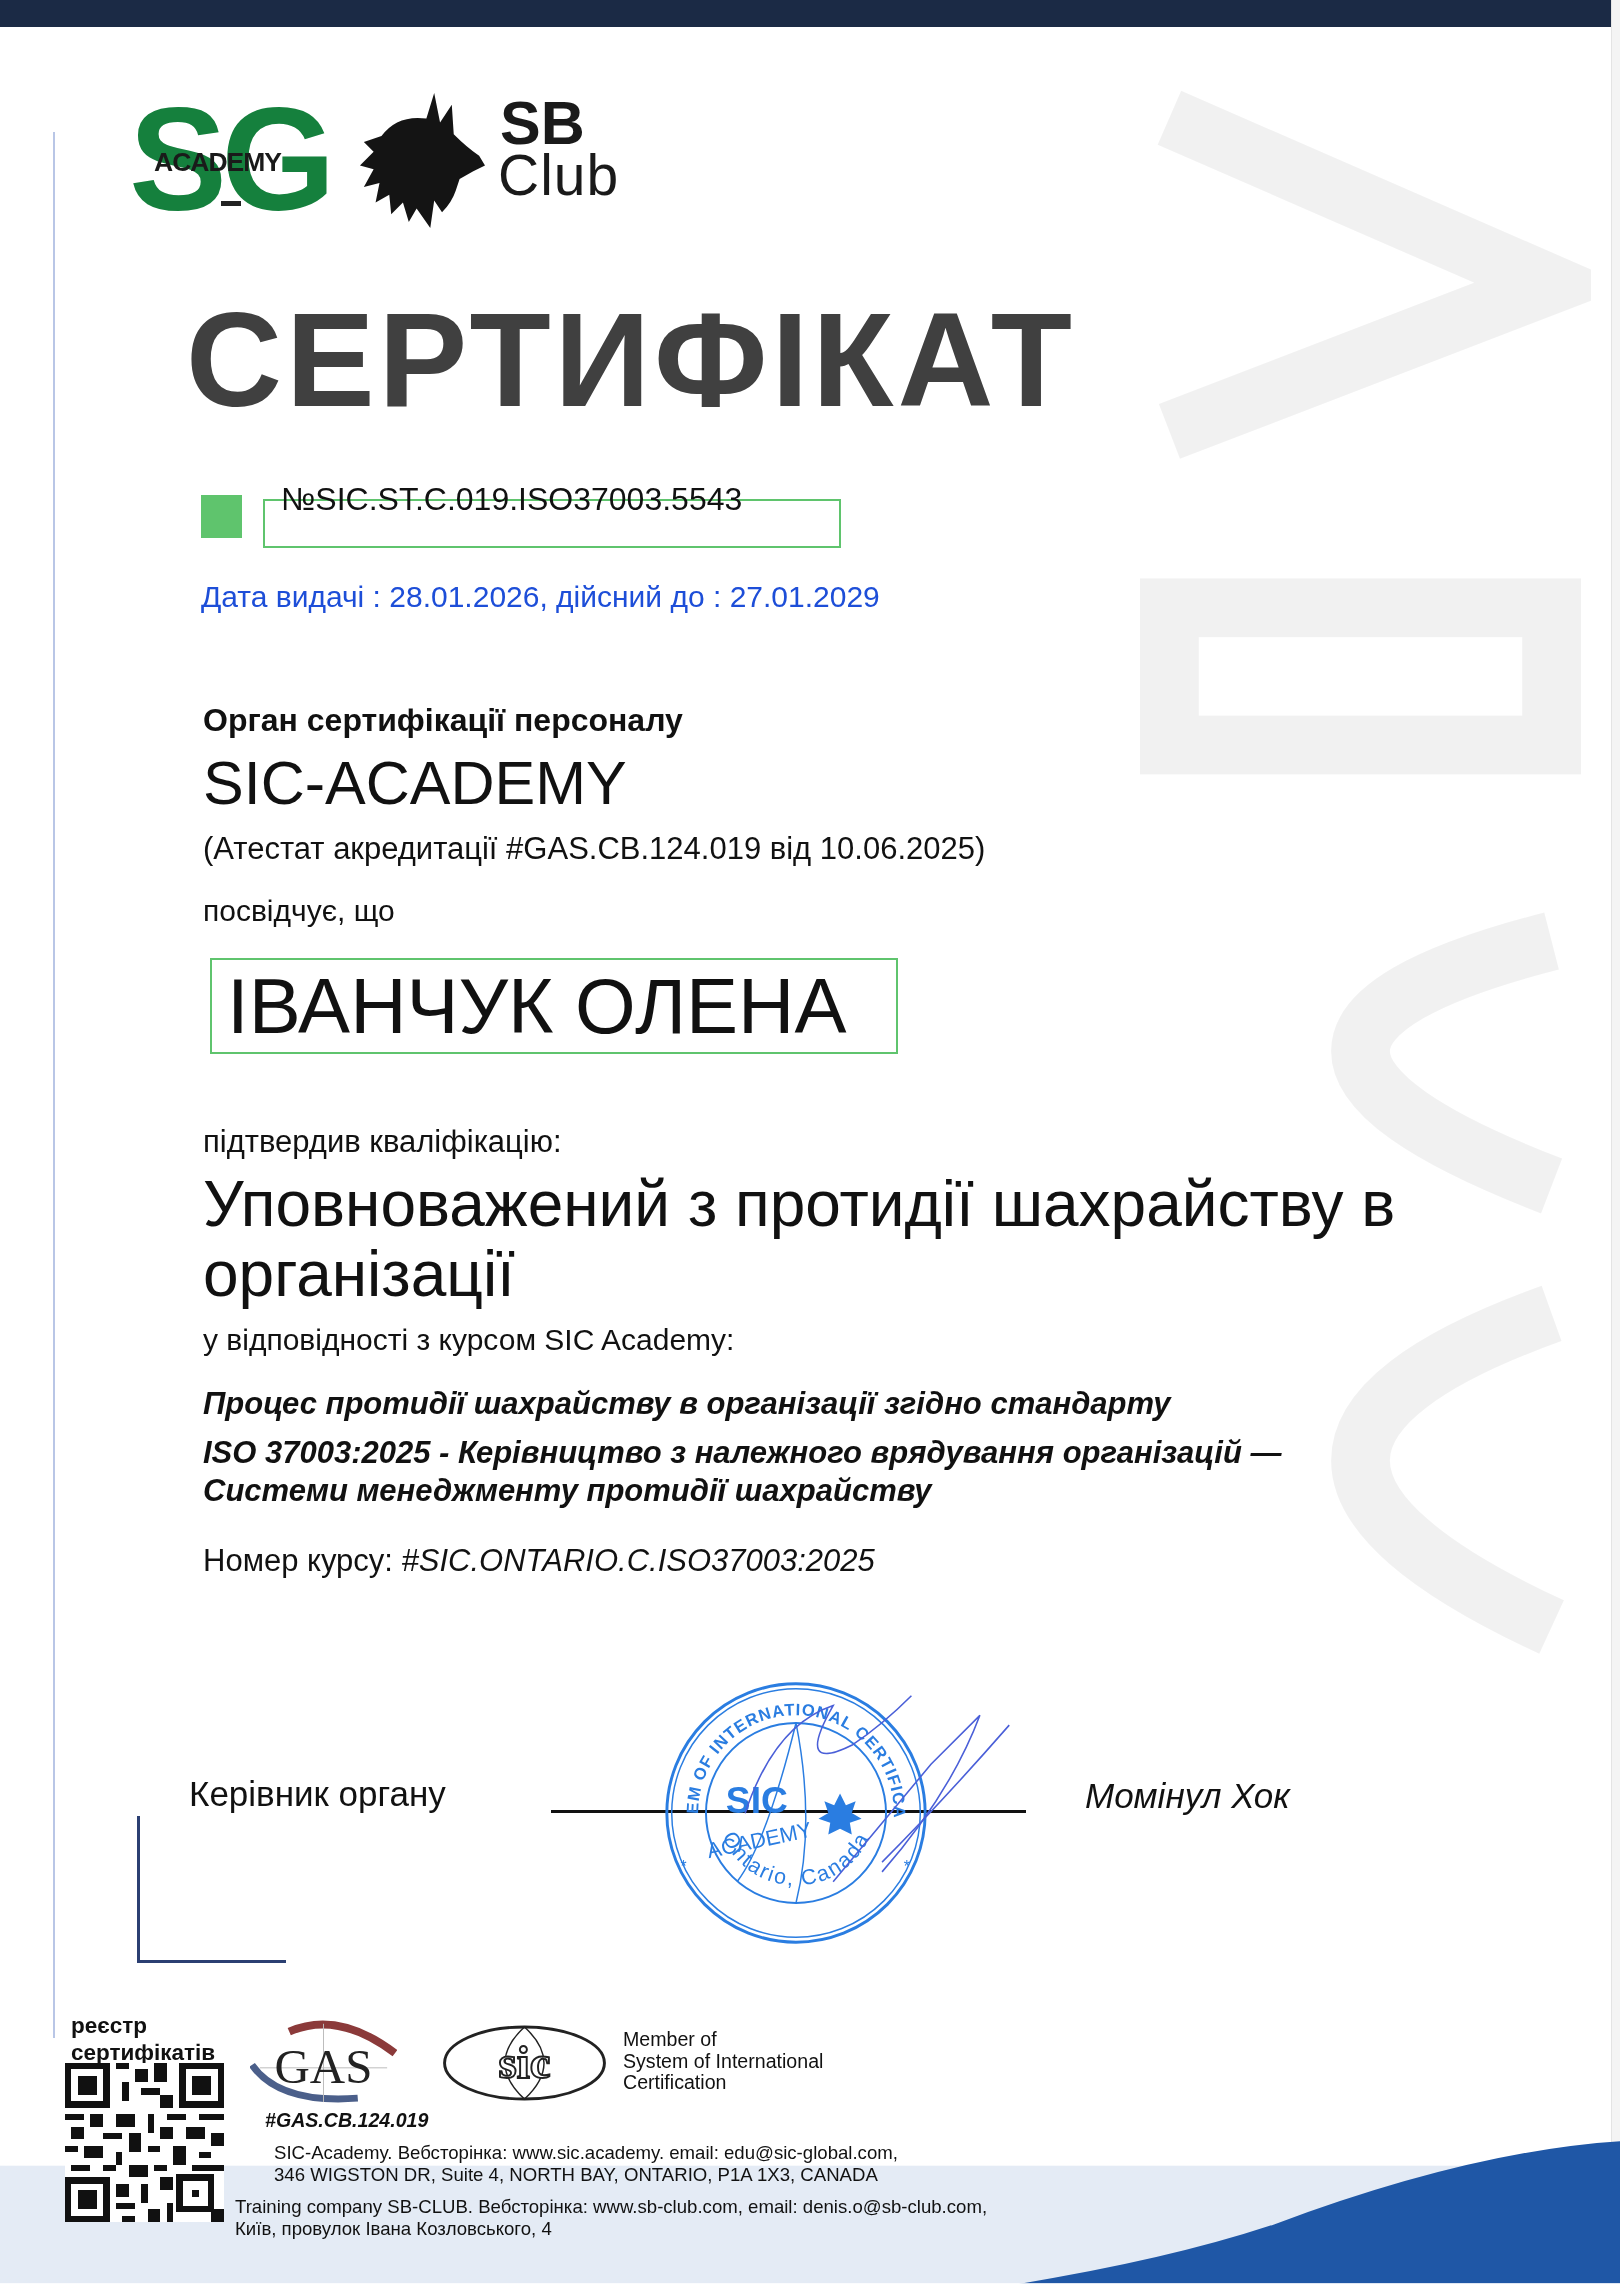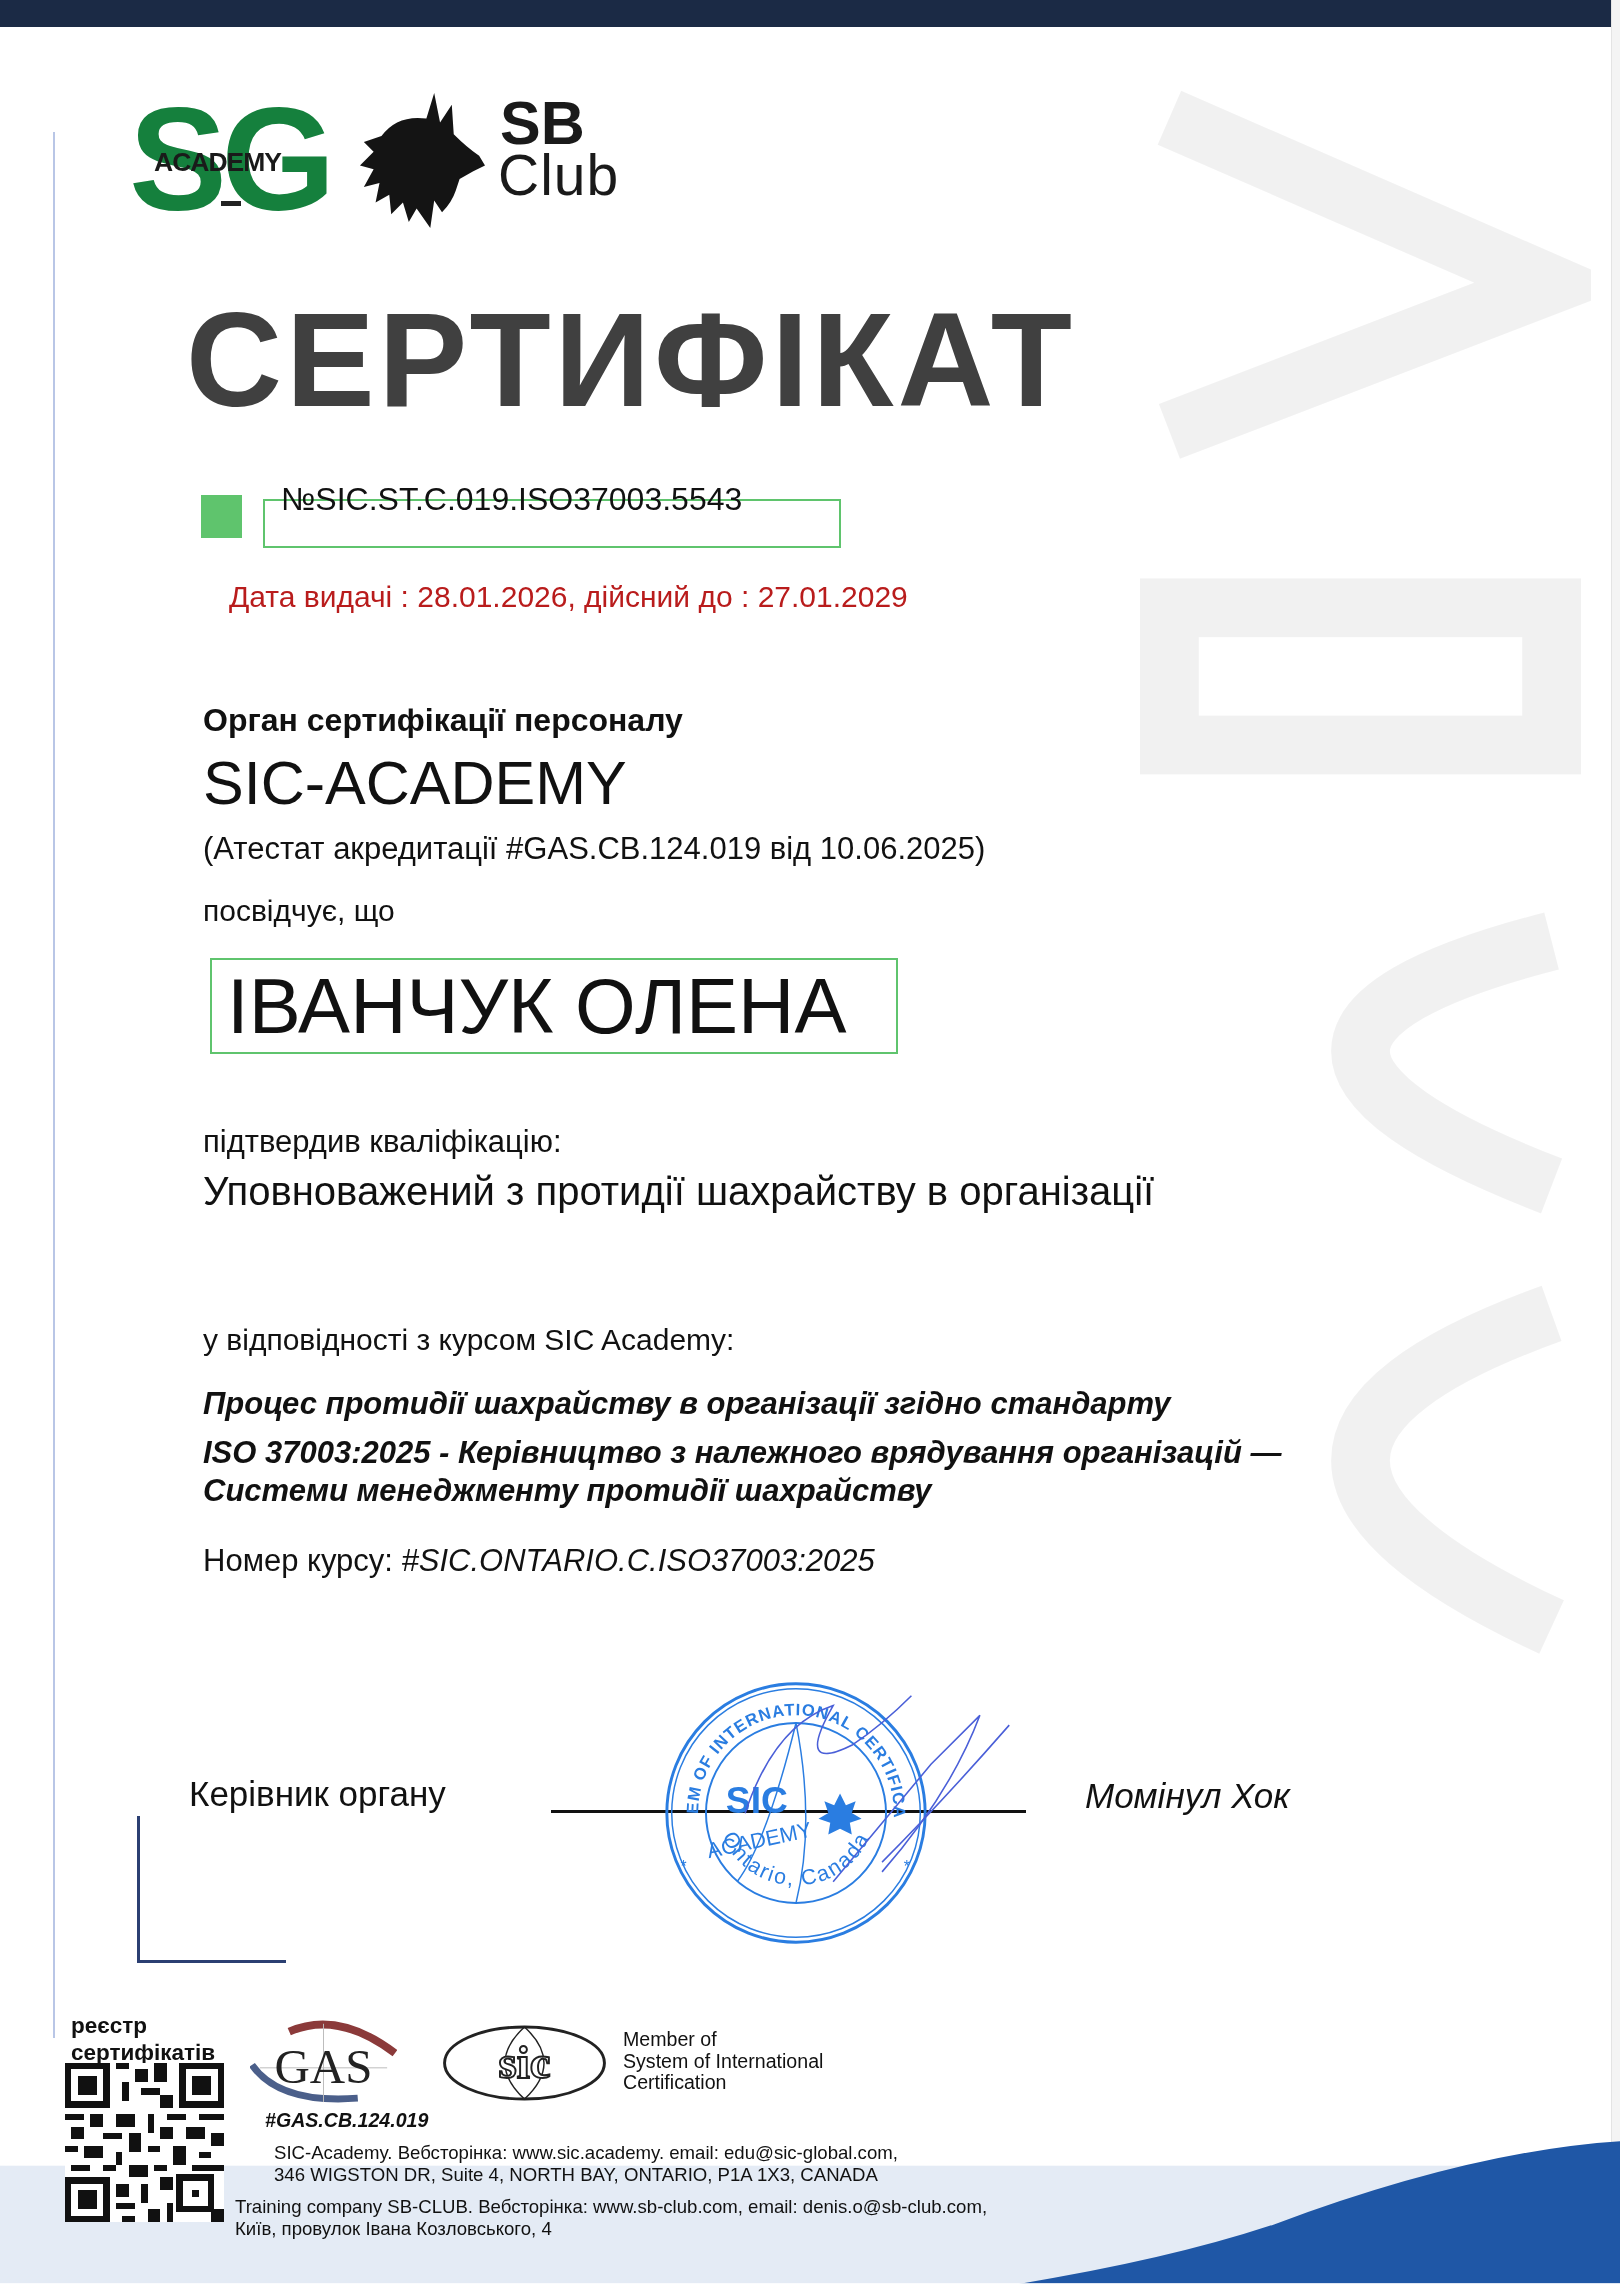--- a/index.html
+++ b/index.html
@@ -17,32 +17,32 @@
   .sg-underscore { left:221px; top:201px; width:19.6px; height:4.9px; background:#222; }
   .wolf { left:358px; top:93px; width:127px; height:137px; }
   .sb-title { left:500px; top:93px; font-size:61px; font-weight:bold; color:#1a1a1a; line-height:1; }
   .sb-club { left:498px; top:147px; font-size:57px; font-weight:normal; color:#1a1a1a; line-height:1; letter-spacing:1px; }
 
   .cert-title { left:186px; top:294px; font-size:133px; font-weight:bold; line-height:1; letter-spacing:3.9px; color:#404040; }
 
   .green-sq { left:201px; top:495px; width:41px; height:43px; background:#5fc46d; }
   .num-box { left:263px; top:499px; width:578px; height:49px; border:2px solid #5fc46d; box-sizing:border-box; }
   .num-text { left:281px; top:480px; font-size:32px; color:#111; line-height:39px; }
-  .date-line { left:201px; top:580px; font-size:30px; color:#b91c1c;margin-left:28px; }
+  .date-line { left:201px; top:580px; font-size:30px; color:#1d4ed8; }
 
   .organ { left:203px; top:702px; font-size:32px; font-weight:bold;text-align:right; }
   .sic-academy { left:203px; top:753px; font-size:61px; line-height:1; }
   .attestat { left:203px; top:831px; font-size:31px; }
   .posv { left:203px; top:894px; font-size:30px; }
 
   .name-box { left:210px; top:958px; width:688px; height:96px; border:2.9px solid #5fc46d; box-sizing:border-box; }
   .name-text { left:227px; top:967px; font-size:78px; line-height:1; }
 
   .pidtv { left:203px; top:1124px; font-size:31px; }
-  .qualif { left:203px; top:1169px; font-size:40px; line-height:1.1; }
+  .qualif { left:203px; top:1169px; font-size:64px; line-height:1.1; }
 
   .vidpov { left:203px; top:1323px; font-size:30px; }
   .course1 { left:203px; top:1386px; font-size:31px; font-weight:bold; font-style:italic; }
   .course2 { left:203px; top:1435px; font-size:31px; font-weight:bold; font-style:italic; }
   .course3 { left:203px; top:1473px; font-size:31px; font-weight:bold; font-style:italic; }
   .coursenum { left:203px; top:1543px; font-size:31px; }
   .coursenum i { font-style:italic; }
 
   .kerivnyk { left:189px; top:1774px; font-size:35px; }
   .sig-line { left:551px; top:1810px; width:475px; height:2.9px; background:#111; }

